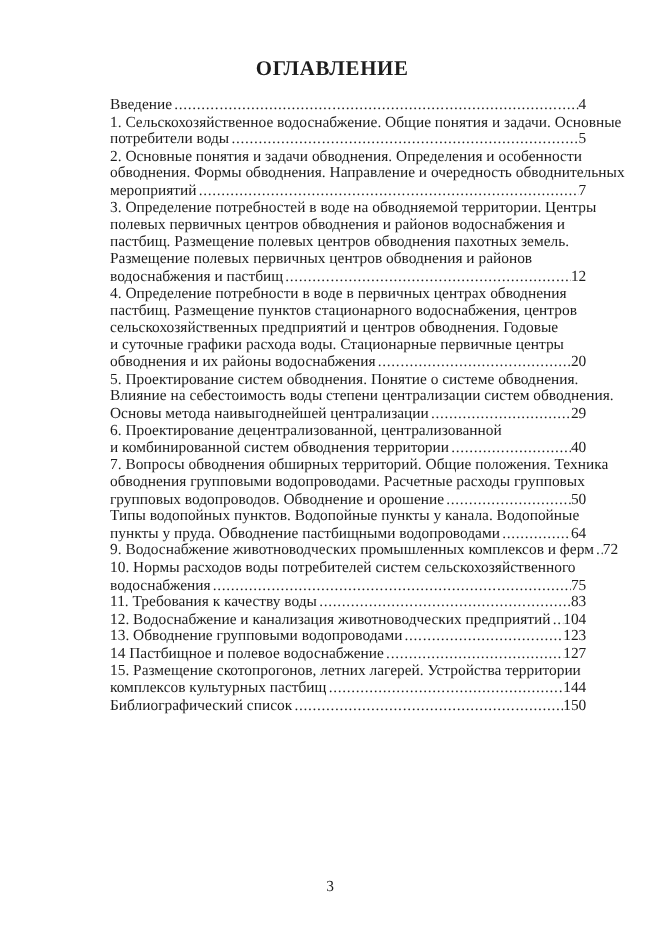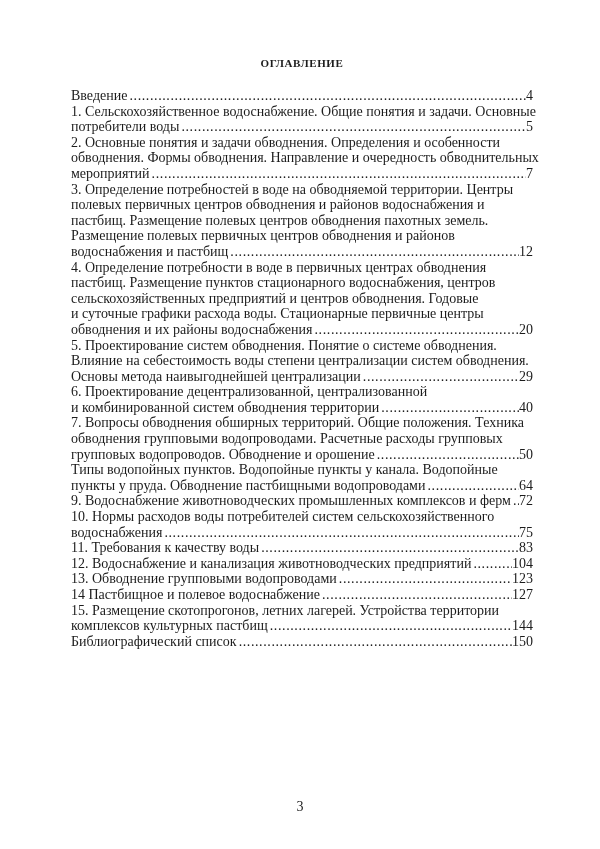--- a/index.html
+++ b/index.html
@@ -12,39 +12,39 @@
     color: #1c1c1c;
     overflow: hidden;
   }
   .title {
     position: absolute;
     top: 53px;
     left: 71px;
     width: 462px;
     margin: 0;
     text-align: center;
-    font-size: 11px;
+    font-size: 19px;
     line-height: 20px;
     font-weight: 700;
     letter-spacing: 0.6px;
   }
   .toc {
     position: absolute;
     top: 88px;
     left: 71px;
     width: 462px;
   }
   .toc-line {
     height: 15.6px;
     line-height: 15.6px;
     font-size: 14px;
     white-space: nowrap;
   }
   .toc-line.dotted { display: flex; align-items: baseline; }
-  .toc-text  { flex: 0 0 auto; }
+  .toc-text  { flex: 0 0 auto; margin-left: 29px; }
   .leader-dots {
     flex: 1 1 auto;
     overflow: hidden;
     white-space: nowrap;
     letter-spacing: 0.6px;
     padding-left: 2px;
     min-width: 6px;
   }
   .page-num { flex: 0 0 auto; }
   .footer-num {

